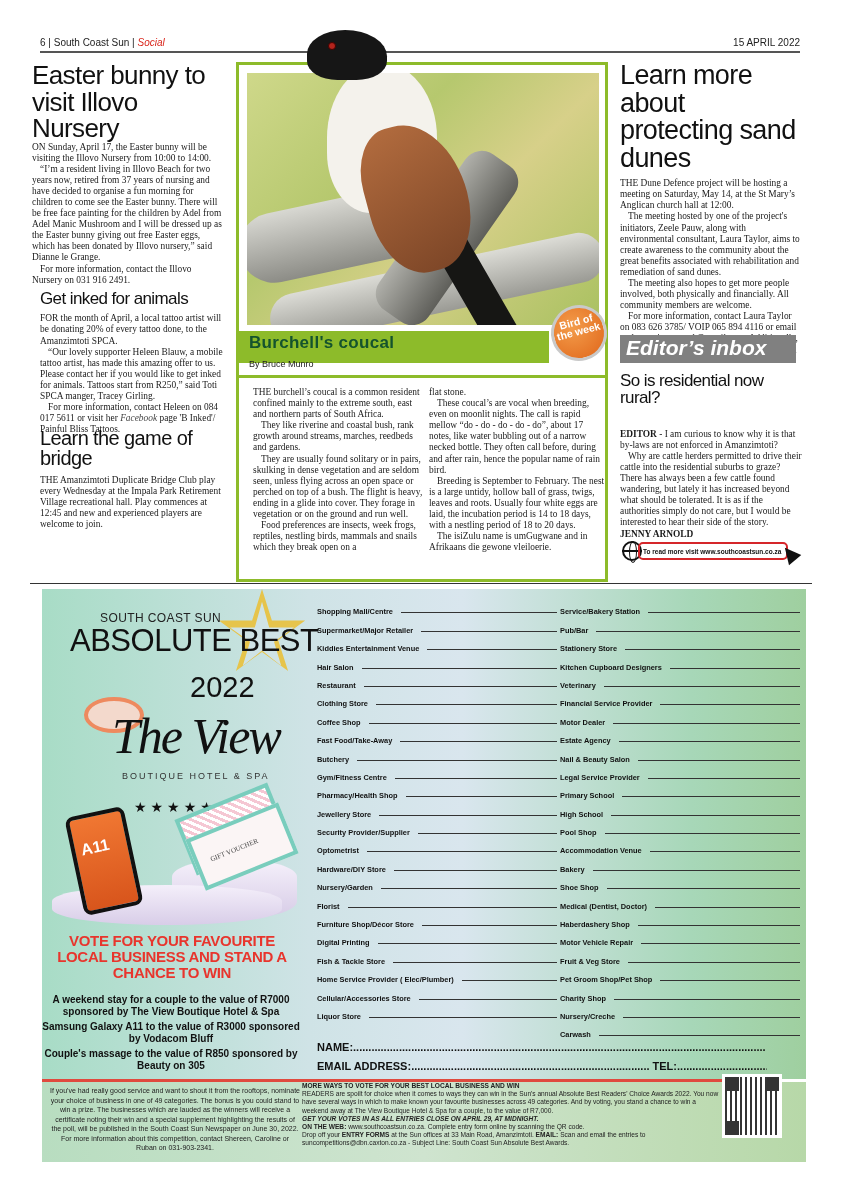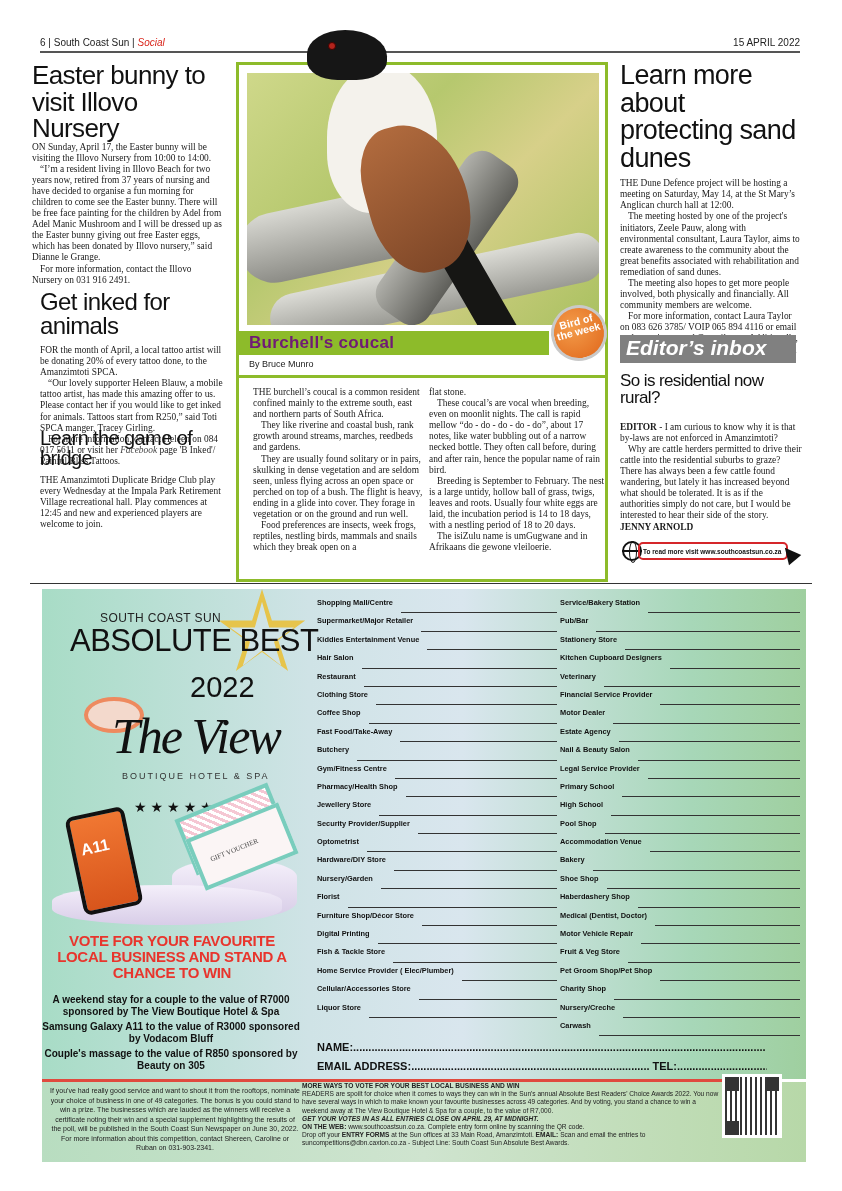--- a/index.html
+++ b/index.html
@@ -19,21 +19,21 @@
   .birdbox{left:236px;top:62px;width:372px;height:520px;border:3px solid #8dbb2a;background:#fff}
   .photo{left:8px;top:8px;width:352px;height:252px;background:linear-gradient(135deg,#cfd88a 0%,#b6c86e 35%,#d7d089 60%,#a9c160 100%);overflow:hidden}
   .branch1{left:-10px;top:120px;width:260px;height:70px;background:linear-gradient(#d8d8d2,#8c8c86);border-radius:35px;transform:rotate(-12deg)}
   .branch2{left:20px;top:190px;width:340px;height:50px;background:linear-gradient(#dcdcd6,#9a9a94);border-radius:25px;transform:rotate(-12deg)}
   .branch3{left:170px;top:70px;width:60px;height:190px;background:linear-gradient(90deg,#b0b0aa,#5f5f5a);border-radius:20px;transform:rotate(35deg)}
   .bird-body{left:80px;top:-10px;width:110px;height:150px;background:#f4f2ec;border-radius:50% 50% 40% 40%}
   .bird-wing{left:120px;top:50px;width:100px;height:150px;background:linear-gradient(160deg,#b46d3f,#7a4426);border-radius:40% 60% 50% 50%;transform:rotate(-15deg)}
   .bird-tail{left:200px;top:110px;width:34px;height:170px;background:#161614;border-radius:10px;transform:rotate(-30deg)}
   .bird-head{left:307px;top:30px;width:80px;height:50px;background:#161616;border-radius:50% 55% 40% 40%}
   .eye{left:328px;top:42px;width:8px;height:8px;border-radius:50%;background:#b3241c;border:1px solid #400}
-  .banner{left:0;top:266px;width:310px;height:24px;background:#8dbb2a;color:#701a75;font:bold 17px "Liberation Sans",sans-serif;padding:2px 10px;letter-spacing:0.3px}
+  .banner{left:0;top:266px;width:310px;height:32px;background:#8dbb2a;color:#14532d;font:bold 17px "Liberation Sans",sans-serif;padding:2px 10px;letter-spacing:0.3px}
   .byline{left:10px;top:294px;font:9px "Liberation Sans",sans-serif;color:#222}
   .byrule{left:0;right:0;top:310px;height:3px;background:#8dbb2a}
   .badge{left:312px;top:240px;width:56px;height:56px;border-radius:50%;background:radial-gradient(circle at 40% 35%,#f39c4a,#e0661a);border:3px solid #c9c9c9;color:#fff;font:bold 10.5px/10px "Liberation Sans",sans-serif;text-align:center;padding-top:8px;transform:rotate(-15deg)}
   .bird-col1{left:14px;top:322px;width:174px}
   .bird-col2{left:190px;top:322px;width:176px}
   
   .ed-box{left:620px;top:335px;width:176px;height:28px;background:#808080;color:#fff;font:italic bold 21px "Liberation Sans",sans-serif;padding:1px 6px}
   .cta{left:622px;top:540px;width:172px;height:24px}
   .cta-frame{left:16px;top:2px;width:150px;height:18px;border:2px solid #d5262a;border-radius:5px;font:bold 6.5px "Liberation Sans",sans-serif;padding:4px 3px;color:#111;white-space:nowrap;overflow:hidden}
   .globe{left:0;top:1px;width:20px;height:20px;border:2px solid #111;border-radius:50%}
@@ -55,21 +55,21 @@
   .stars{left:92px;top:210px;font:14px "DejaVu Sans",sans-serif;color:#111;letter-spacing:4px}
   .phone{left:32px;top:222px;width:60px;height:100px;background:linear-gradient(#f07732,#d8551c);border:4px solid #111;border-radius:8px;transform:rotate(-12deg);color:#fff;font:bold 16px "Liberation Sans",sans-serif;padding:22px 6px}
   .voucher{left:140px;top:210px;width:100px;height:60px;background:repeating-linear-gradient(45deg,#f5c7d3 0 3px,#fff 3px 6px);border:4px solid #79cdbd;transform:rotate(-22deg)}
   .voucher2{left:150px;top:230px;width:100px;height:55px;background:#fbf5f5;border:4px solid #79cdbd;transform:rotate(-22deg);font:7px "Liberation Serif",serif;color:#444;padding:20px 12px}
   .podium{left:10px;top:296px;width:230px;height:40px;background:linear-gradient(#f4effa,#d8cde8);border-radius:50%/40%}
   .podium2{left:130px;top:270px;width:125px;height:60px;background:linear-gradient(#f6f1fb,#d6cbe6);border-radius:50%/30%}
   .vote{left:10px;top:344px;width:240px;text-align:center;font:900 15px/16px "Liberation Sans",sans-serif;color:#e8352d;letter-spacing:-0.3px}
   .prizes{left:0;top:405px;width:258px;text-align:center;font:bold 10px/12px "Liberation Sans",sans-serif;color:#111}
   .prizes div{margin-bottom:3px}
   .form-col{top:9px;width:240px}
-  .form-row{height:18.4px;display:flex;font:bold 7.4px "Liberation Sans",sans-serif;color:#111;white-space:nowrap}
+  .form-row{height:18.4px;display:flex;align-items:flex-end;font:bold 7.4px "Liberation Sans",sans-serif;color:#111;white-space:nowrap}
   .form-row .line{flex:1;border-bottom:1px solid #333;margin:0 0 3px 8px}
   .nameline{left:275px;top:452px;width:450px;font:bold 11px "Liberation Sans",sans-serif;color:#111;white-space:nowrap;overflow:hidden}
   .emailline{left:275px;top:471px;width:450px;font:bold 11px "Liberation Sans",sans-serif;color:#111;white-space:nowrap;overflow:hidden}
   .redrule{left:42px;top:1079px;width:706px;height:3px;background:#e04a3e}
   .foot{left:42px;top:1082px;width:764px;height:80px;background:linear-gradient(90deg,#b8ddc0,#cfe4cf 50%,#b7d8a8)}
   .foot-left{left:8px;top:4px;width:250px;text-align:center;font:7px/9.5px "Liberation Sans",sans-serif;color:#222}
   .foot-right{left:260px;top:0px;width:420px;font:6.6px/8.2px "Liberation Sans",sans-serif;color:#222}
   .foot-right b{font-weight:bold}
   .qr{left:680px;top:-8px;width:60px;height:64px;background:#fff;padding:3px}
   .qr-grid{width:54px;height:58px;background:
@@ -93,21 +93,21 @@
 <div class="abs" style="left:32px;top:62px;width:190px">
   <h1 class="headline" style="font-size:26px">Easter bunny to visit Illovo Nursery</h1>
   <div class="body" style="">
     <p>ON Sunday, April 17, the Easter bunny will be visiting the Illovo Nursery from 10:00 to 14:00.</p>
     <p>“I’m a resident living in Illovo Beach for two years now, retired from 37 years of nursing and have decided to organise a fun morning for children to come see the Easter bunny. There will be free face painting for the children by Adel from Adel Manic Mushroom and I will be dressed up as the Easter bunny giving out free Easter eggs, which has been donated by Illovo nursery,” said Dianne le Grange.</p>
     <p>For more information, contact the Illovo Nursery on 031 916 2491.</p>
   </div>
 </div>
 
 <div class="abs" style="left:40px;top:290px;width:190px">
-  <h1 class="headline" style="font-size:24px">Get inked for animals</h1>
+  <h1 class="headline" style="font-size:17px">Get inked for animals</h1>
   <div class="body" style="margin-top:6px">
     <p>FOR the month of April, a local tattoo artist will be donating 20% of every tattoo done, to the Amanzimtoti SPCA.</p>
     <p>“Our lovely supporter Heleen Blauw, a mobile tattoo artist, has made this amazing offer to us. Please contact her if you would like to get inked for animals. Tattoos start from R250,” said Toti SPCA manger, Tracey Girling.</p>
     <p><span>For more information, contact Heleen on 084 017 5611 or visit her </span><i>Facebook</i><span> page 'B Inked'/ Painful Bliss Tattoos.</span></p>
   </div>
 </div>
 
 <div class="abs" style="left:40px;top:428px;width:190px">
   <h1 class="headline" style="font-size:20px">Learn the game of bridge</h1>
   <div class="body" style="margin-top:6px">
@@ -150,21 +150,21 @@
     <p>THE Dune Defence project will be hosting a meeting on Saturday, May 14, at the St Mary’s Anglican church hall at 12:00.</p>
     <p>The meeting hosted by one of the project's initiators, Zeele Pauw, along with environmental consultant, Laura Taylor, aims to create awareness to the community about the great benefits associated with rehabilitation and remediation of sand dunes.</p>
     <p>The meeting also hopes to get more people involved, both physically and financially. All community members are welcome.</p>
     <p>For more information, contact Laura Taylor on 083 626 3785/ VOIP 065 894 4116 or email taylor.enviro.waste1@gmail.com. Additionally, Zeele Pauw can be contacted on 072 677 2727.</p>
   </div>
 </div>
 
 <div class="abs ed-box">Editor’s inbox</div>
 <div class="abs" style="left:620px;top:372px;width:182px">
   <h1 class="headline" style="font-size:17px">So is residential now rural?</h1>
-  <div class="body" style="margin-top:15px">
+  <div class="body" style="margin-top:22px">
     <p><b>EDITOR</b><span> - I am curious to know why it is that by-laws are not enforced in Amanzimtoti?</span></p>
     <p>Why are cattle herders permitted to drive their cattle into the residential suburbs to graze? There has always been a few cattle found wandering, but lately it has increased beyond what should be tolerated. It is as if the authorities simply do not care, but I would be interested to hear their side of the story.</p>
     <p style="text-indent:0;font-weight:bold">JENNY ARNOLD</p>
   </div>
 </div>
 
 <div class="abs cta">
   <div class="abs globe"></div>
   <div class="abs cta-frame">To read more visit www.southcoastsun.co.za</div>
   <div class="abs cursor"></div>
@@ -347,25 +347,25 @@
       </div>
       <div class="form-row">
         <span>Bakery</span>
         <span class="line"></span>
       </div>
       <div class="form-row">
         <span>Shoe Shop</span>
         <span class="line"></span>
       </div>
       <div class="form-row">
+        <span>Medical (Dentist, Doctor)</span>
+        <span class="line"></span>
+      </div>
+      <div class="form-row">
         <span>Haberdashery Shop</span>
-        <span class="line"></span>
-      </div>
-      <div class="form-row">
-        <span>Medical (Dentist, Doctor)</span>
         <span class="line"></span>
       </div>
       <div class="form-row">
         <span>Motor Vehicle Repair</span>
         <span class="line"></span>
       </div>
       <div class="form-row">
         <span>Fruit &amp; Veg Store</span>
         <span class="line"></span>
       </div>

